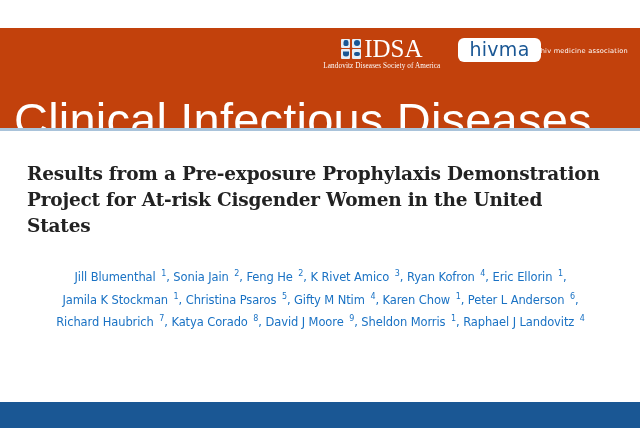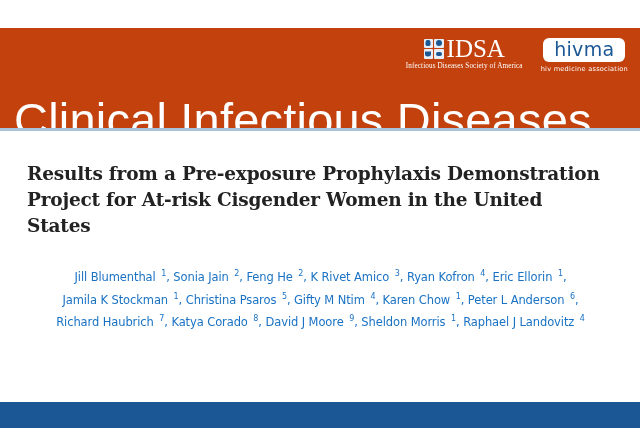--- a/index.html
+++ b/index.html
@@ -114,21 +114,21 @@
     font-size: 7.2px;
     line-height: 9px;
     letter-spacing: 0.1px;
     margin-top: 1px;
     white-space: nowrap;
   }
 
   
   .hivma-logo {
     display: flex;
-    flex-direction: column;
+    flex-direction: row;
     align-items: center;
     padding-top: 2px;
   }
   .hivma-box {
     background: #ffffff;
     border-radius: 6px;
     padding: 1px 11px 2px 11px;
   }
   .hivma-word {
     font-family: "DejaVu Sans", sans-serif;
@@ -225,21 +225,21 @@
       <div class="idsa-logo">
         <div class="idsa-top">
           <span class="idsa-crest">
             <span class="c1"></span>
               <span class="c2"></span>
               <span class="c3"></span>
               <span class="c4"></span>
           </span>
           <span class="idsa-word">IDSA</span>
         </div>
-        <div class="idsa-tagline">Infectious Diseases Society of America</div>
+        <div class="idsa-tagline">Landovitz Diseases Society of America</div>
       </div>
 
       <div class="hivma-logo">
         <div class="hivma-box">
           <span class="hivma-word">hivma</span>
         </div>
         <div class="hivma-tagline">hiv medicine association</div>
       </div>
 
     </div>

